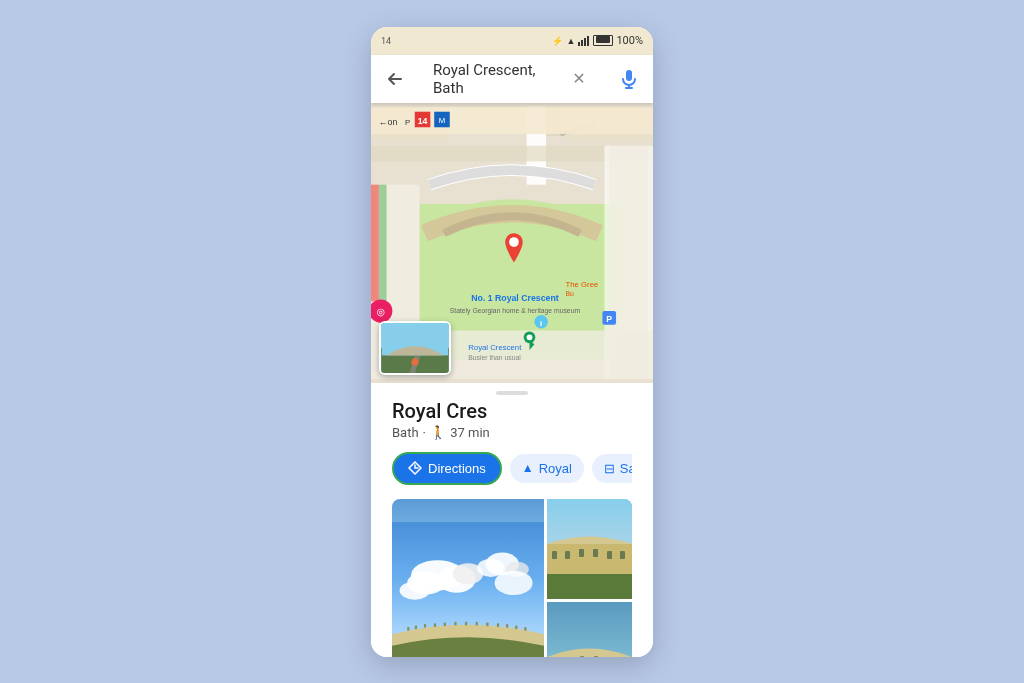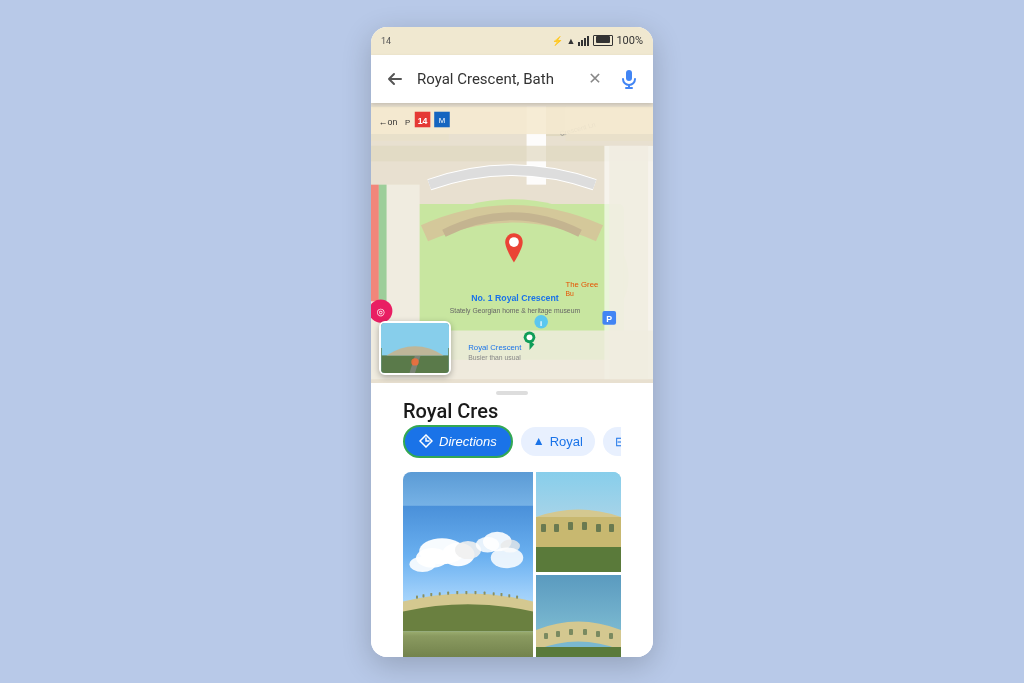--- a/index.html
+++ b/index.html
@@ -42,21 +42,21 @@
     .status-bar-left { font-size: 9px; color: #555; }
     .status-bar-right { display: flex; align-items: center; gap: 3px; font-size: 9px; }
 
     
     .search-bar {
       height: 48px;
       background: #fff;
       display: flex;
       align-items: center;
       padding: 0 10px;
-      gap: 8px;
+      gap: 24px;
       box-shadow: 0 2px 4px rgba(0,0,0,0.15);
       z-index: 10;
       position: relative;
     }
     .search-back-btn {
       width: 28px;
       height: 28px;
       display: flex;
       align-items: center;
       justify-content: center;
@@ -144,21 +144,21 @@
       padding: 8px 0 4px;
     }
     .handle-bar {
       width: 32px;
       height: 4px;
       background: #ddd;
       border-radius: 2px;
     }
 
     .panel-content {
-      padding: 0 32px;
+      padding: 0 21px;
       flex: 1;
       overflow: hidden;
     }
 
     .place-name {
       font-size: 20px;
       font-weight: 500;
       color: #1a1a1a;
       margin-bottom: 2px;
     }
@@ -192,21 +192,20 @@
       gap: 6px;
       background: #1a73e8;
       color: #fff;
       border: 2px solid #34a853;
       border-radius: 20px;
       padding: 7px 14px;
       font-size: 13px;
       font-weight: 500;
       cursor: pointer;
       white-space: nowrap;
-      font-style: italic;
     }
 
     .btn-secondary {
       display: flex;
       align-items: center;
       gap: 5px;
       background: #e8f0fe;
       color: #1a73e8;
       border: none;
       border-radius: 20px;
@@ -389,20 +388,26 @@
       </div>
     </div>
   </div>
 
   <div class="bottom-panel">
     <div class="panel-handle">
       <div class="handle-bar"></div>
     </div>
     <div class="panel-content">
       <div class="place-name">Royal Cres</div>
+      <div class="place-subtitle">
+        <span>Bath</span>
+        <span>·</span>
+        <span class="walk-icon">🚶</span>
+        <span>37 min</span>
+      </div>
 
       <div class="action-buttons">
         <button class="btn-directions">
           <svg width="14" height="14" viewBox="0 0 14 14" fill="none">
             <path d="M7 1L13 7L7 13L1 7L7 1Z" stroke="white" stroke-width="1.5" fill="none"></path>
             <path d="M7 4V7H10" stroke="white" stroke-width="1.5" stroke-linecap="round"></path>
           </svg>
           <span>Directions</span>
         </button>
         <button class="btn-secondary">

